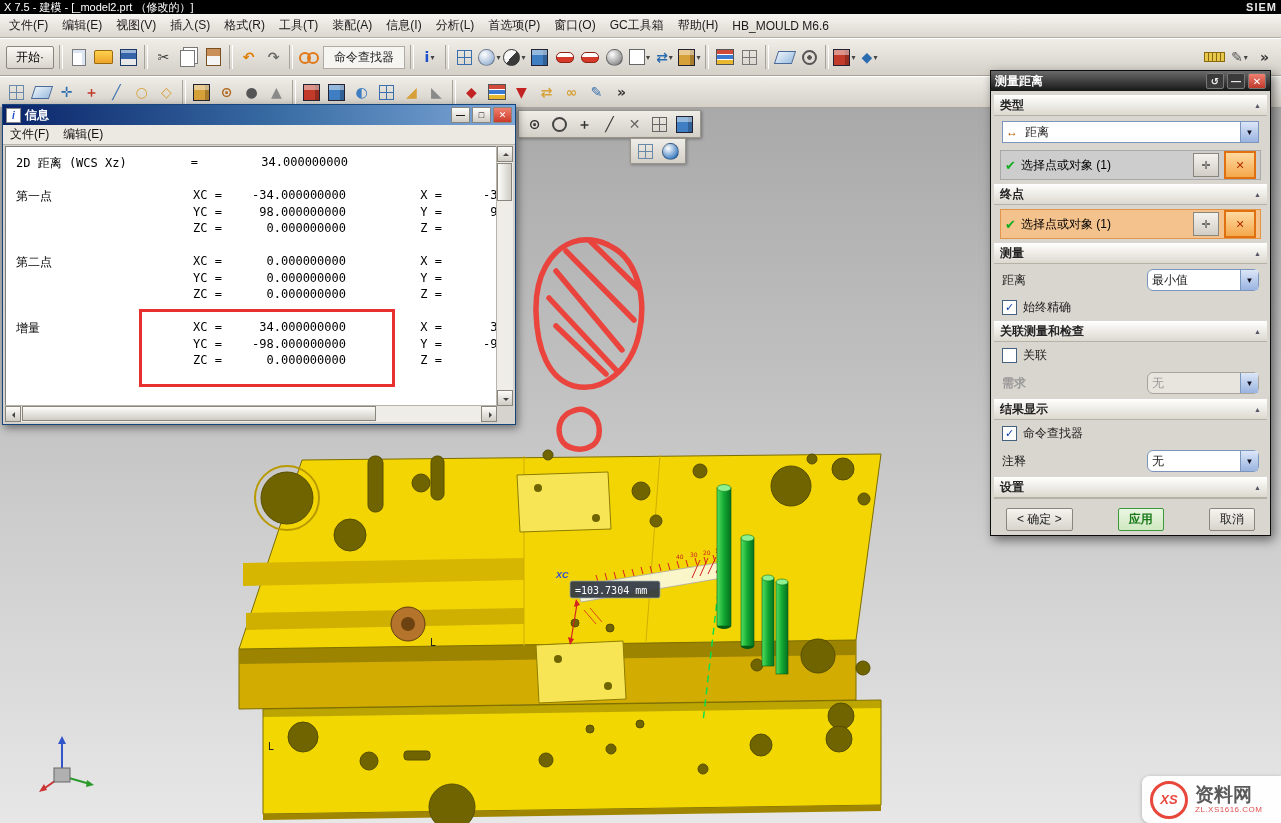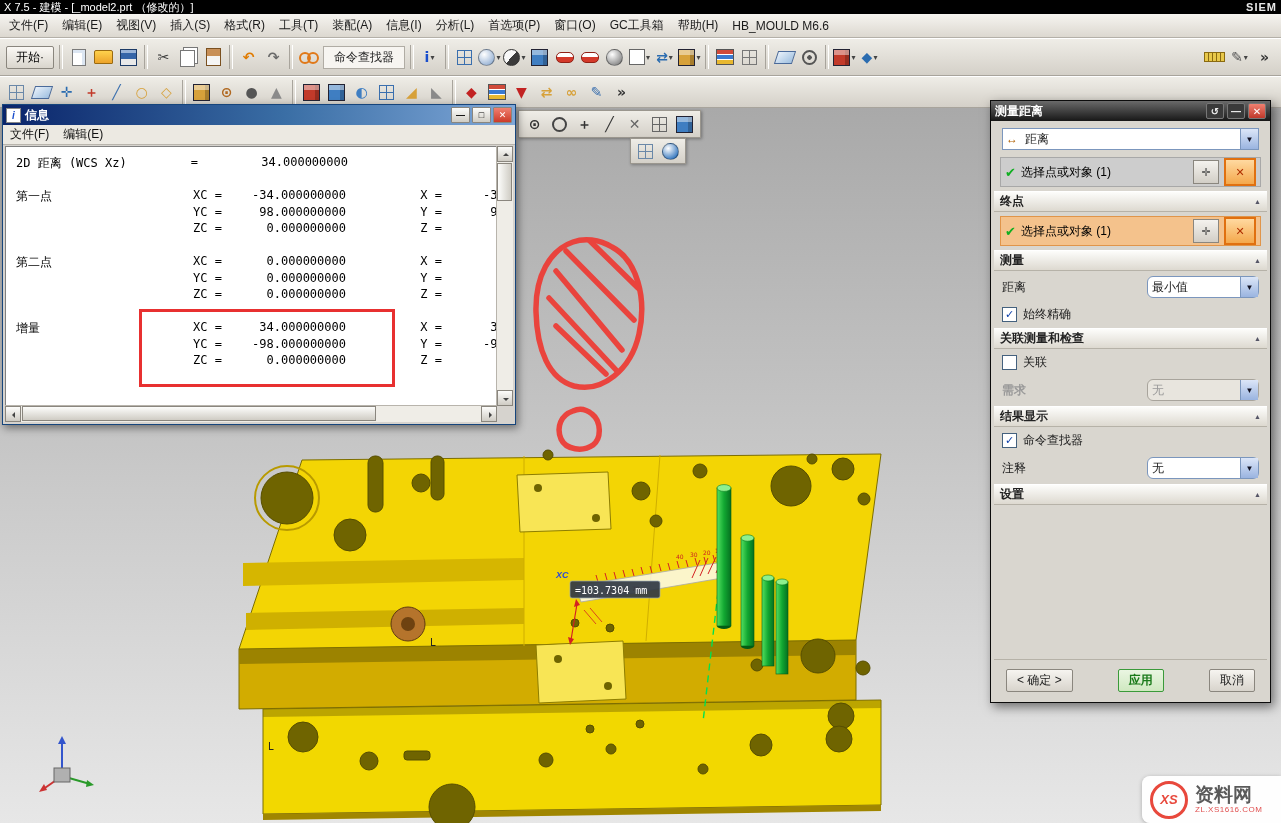--- a/index.html
+++ b/index.html
@@ -100,21 +100,21 @@
     border:1px solid #8a867e;box-sizing:border-box;}
   .sbtn::after{content:"";position:absolute;left:5px;top:5px;border:3px solid transparent;}
   .sb-up{top:0;} .sb-up::after{border-bottom-color:#444;top:3px;}
   .sb-dn{bottom:0;} .sb-dn::after{border-top-color:#444;top:7px;}
   .sb-lf{left:0;} .sb-lf::after{border-right-color:#444;left:3px;}
   .sb-rt{right:0;} .sb-rt::after{border-left-color:#444;left:7px;}
   .thumb-v{position:absolute;left:0;top:17px;width:15px;height:38px;background:linear-gradient(90deg,#fdfdfb,#cfccc4);border:1px solid #8a867e;box-sizing:border-box;}
   .thumb-h{position:absolute;left:17px;top:0;width:72%;height:15px;background:linear-gradient(#fdfdfb,#cfccc4);border:1px solid #8a867e;box-sizing:border-box;}
 
   
-  #measure-dialog{position:absolute;left:990px;top:100px;width:281px;height:603px;z-index:30;
+  #measure-dialog{position:absolute;left:990px;top:70px;width:281px;height:466px;z-index:30;
     background:#d9d6cf;border:1px solid #0c0c0c;box-shadow:3px 4px 10px rgba(0,0,0,.5);
     display:flex;flex-direction:column;box-sizing:border-box;}
   .dlg-title{height:20px;flex:none;display:flex;align-items:center;padding:0 4px;
     background:linear-gradient(#6a6a6a,#171717);color:#fff;font-size:12px;font-weight:bold;}
   .dlg-title .t{flex:1;}
   .dbtn{width:16px;height:14px;margin-left:3px;display:inline-flex;align-items:center;justify-content:center;
     font-size:10px;color:#eee;background:#3a3a3a;border:1px solid #777;border-radius:2px;}
   .dbtn.close{background:linear-gradient(#f08070,#c0392b);color:#fff;font-weight:bold;}
   .dlg-body{flex:1;display:flex;flex-direction:column;padding:2px 3px 6px;overflow:hidden;}
   .sec-h{height:19px;flex:none;display:flex;align-items:center;padding:0 6px;margin-top:2px;
@@ -585,20 +585,24 @@
 
   <div id="measure-dialog">
     <div class="dlg-title">
       <span class="t">测量距离</span>
       <span class="dbtn">↺</span>
       <span class="dbtn">—</span>
       <span class="dbtn close">✕</span>
     </div>
     <div class="dlg-body">
 
+      <div class="sec-h">
+        <span>类型</span>
+        <span class="chev">▲</span>
+      </div>
       <div class="row">
         <div class="combo">
           <span class="dist-ic">↔</span>
           <span class="cv">距离</span>
           <span class="dd">▼</span>
         </div>
       </div>
 
       <div class="selrow start">
         <span class="gcheck">✔</span>

